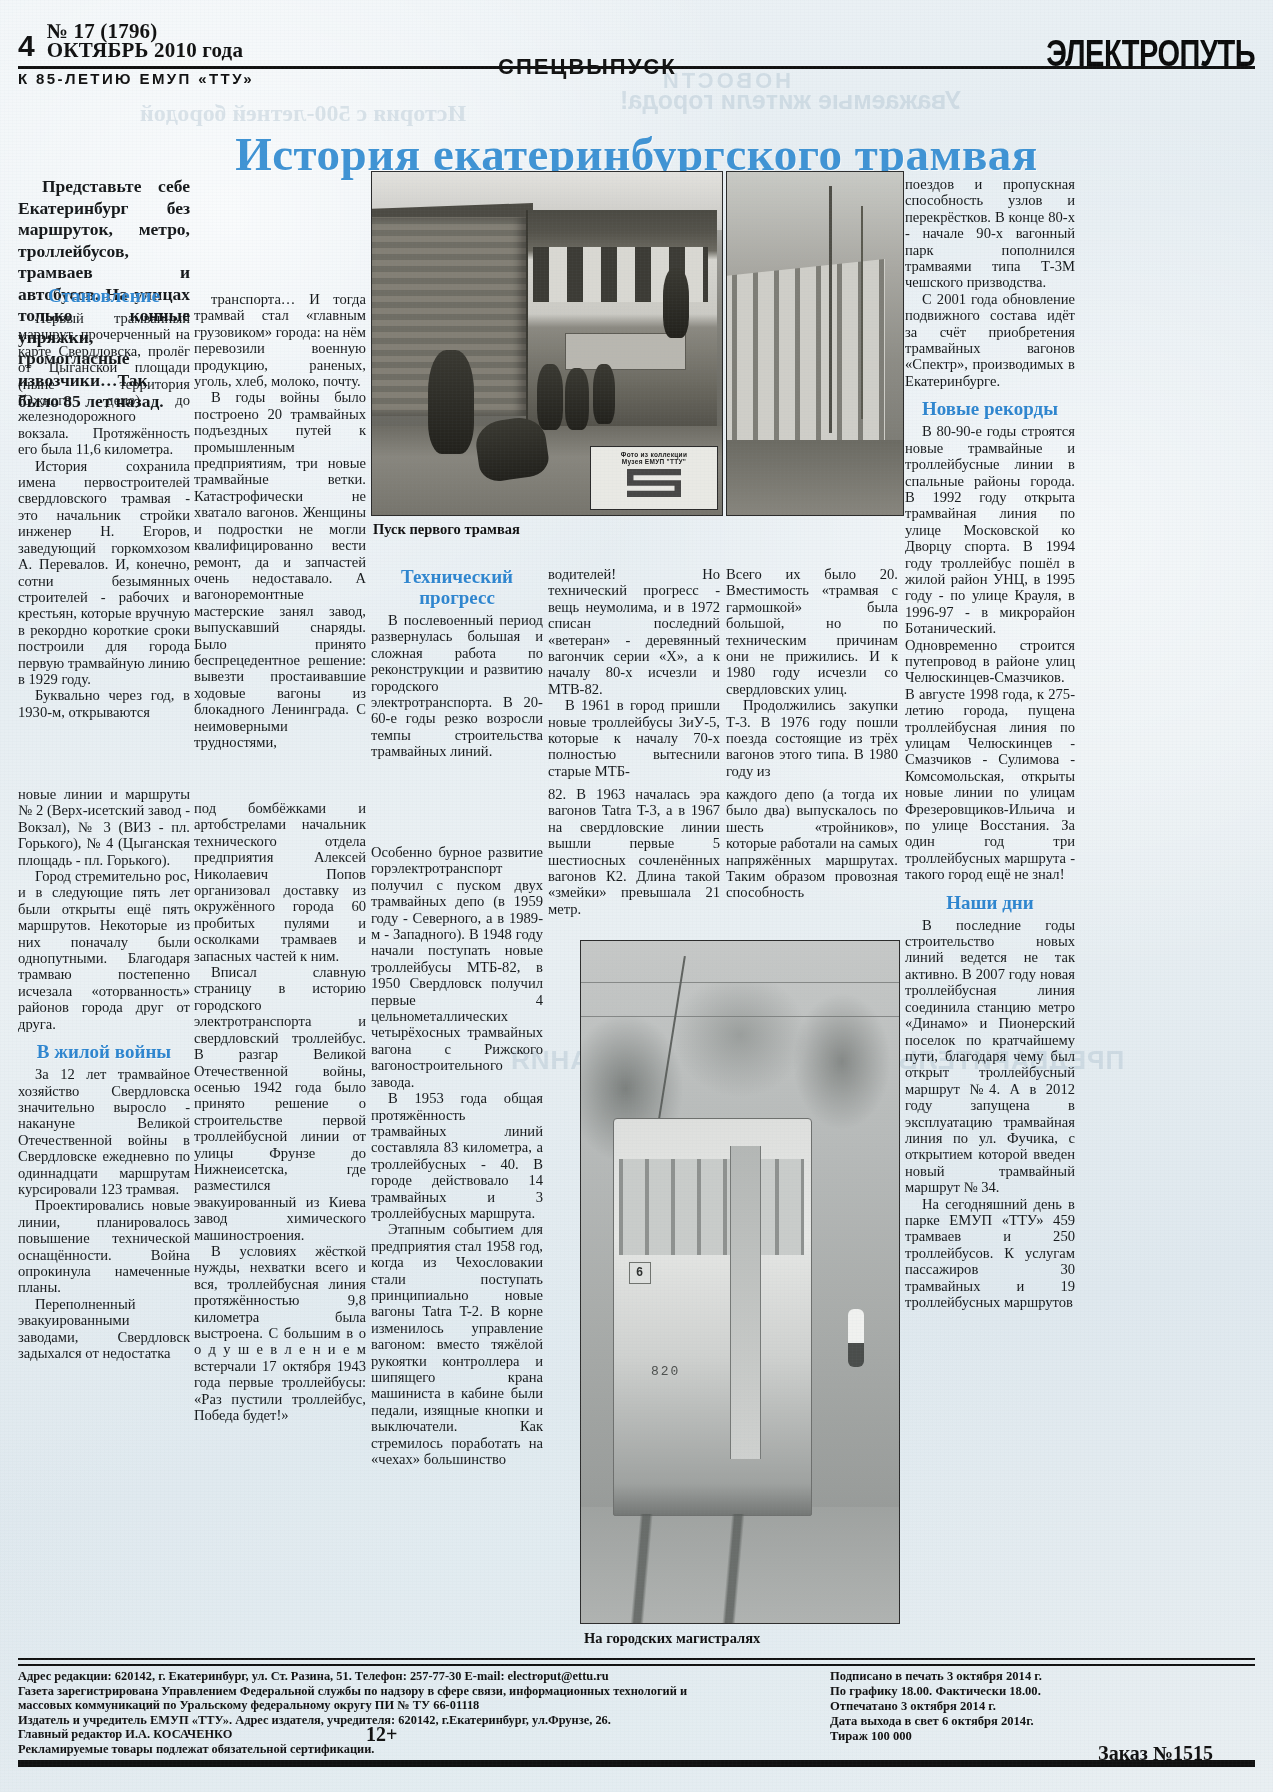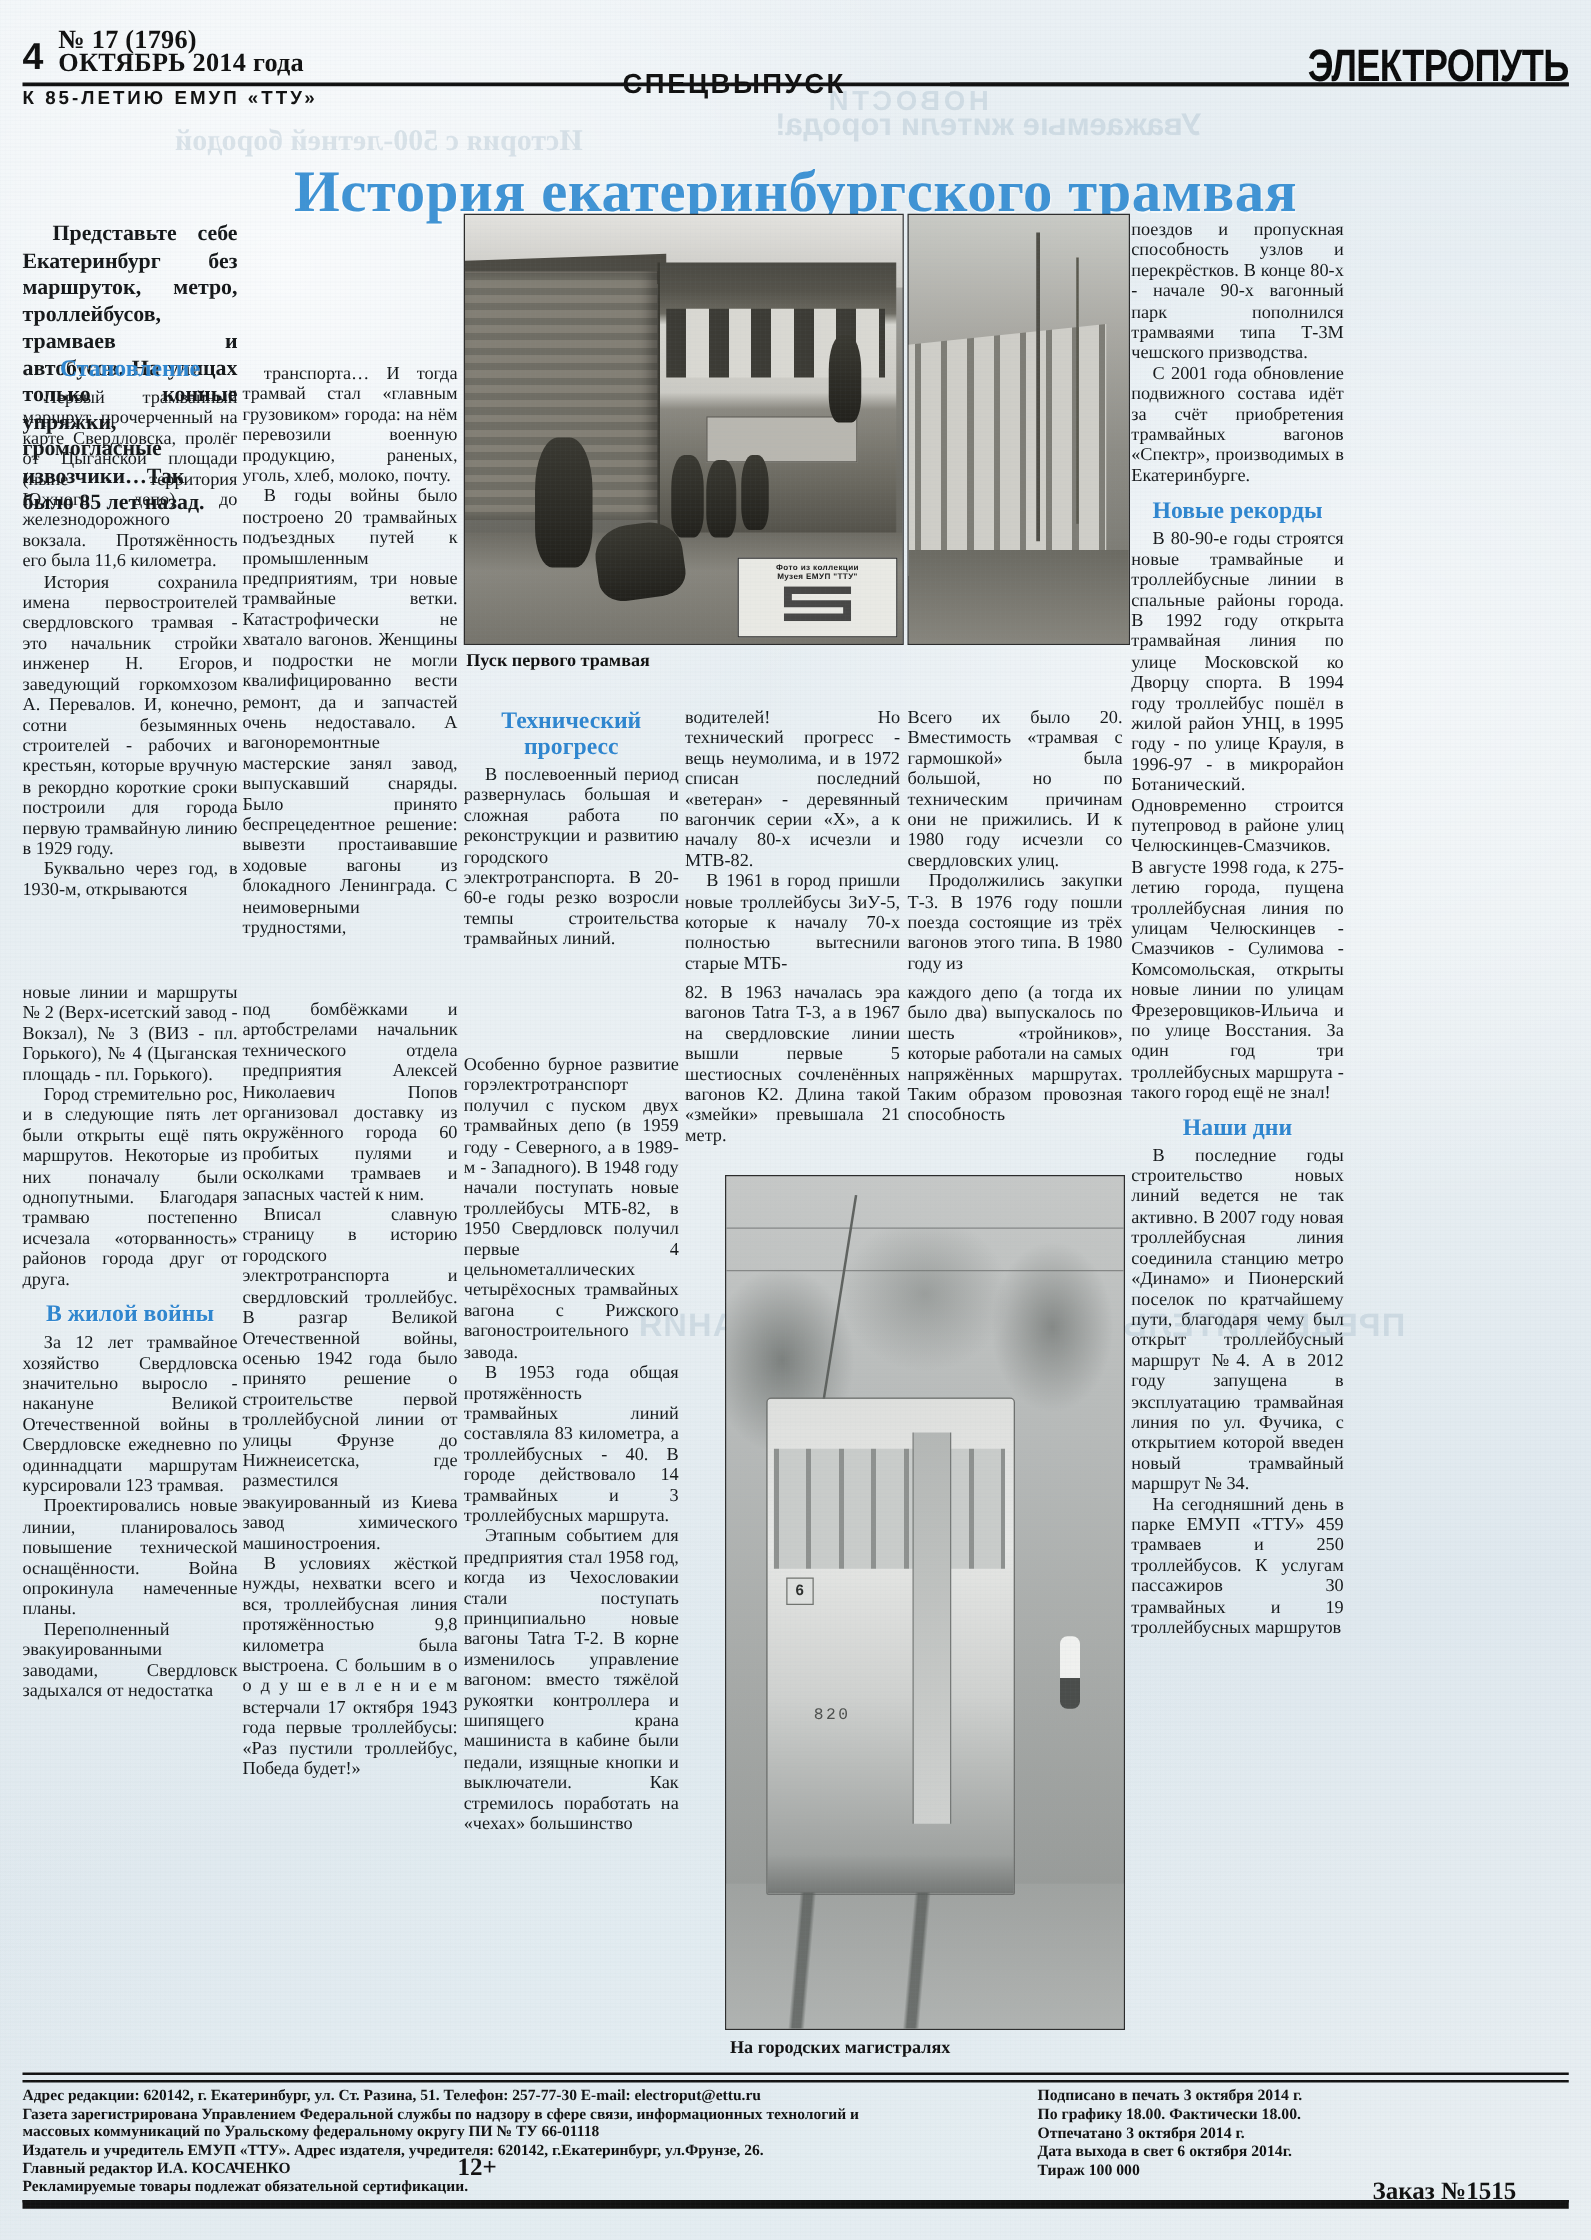--- a/index.html
+++ b/index.html
@@ -181,21 +181,21 @@
 <div class="bleed" style="left:140px;top:100px;font-size:24px;font-family:'Liberation Serif',serif;">История с 500-летней бородой</div>
 <div class="bleed" style="left:510px;top:1045px;font-size:26px;letter-spacing:1px;">ПРЕДВАРИТЕЛЬНЫЕ ИТОГИ ГОЛОСОВАНИЯ</div>
 
 <div id="page">
 
   <div class="mh">
     <div class="mh-row">
       <div class="pagenum">4</div>
       <div class="issue">
         <div>№ 17 (1796)</div>
-        <div>ОКТЯБРЬ 2014 года</div>
+        <div>ОКТЯБРЬ 2010 года</div>
       </div>
     </div>
     <div class="spec">СПЕЦВЫПУСК</div>
     <div class="brand">ЭЛЕКТРОПУТЬ</div>
   </div>
   <div class="mh-rule"></div>
   <div class="mh-rule2"></div>
   <div class="kicker">К 85-ЛЕТИЮ ЕМУП «ТТУ»</div>
 
   <h1 class="headline">История екатеринбургского трамвая</h1>

